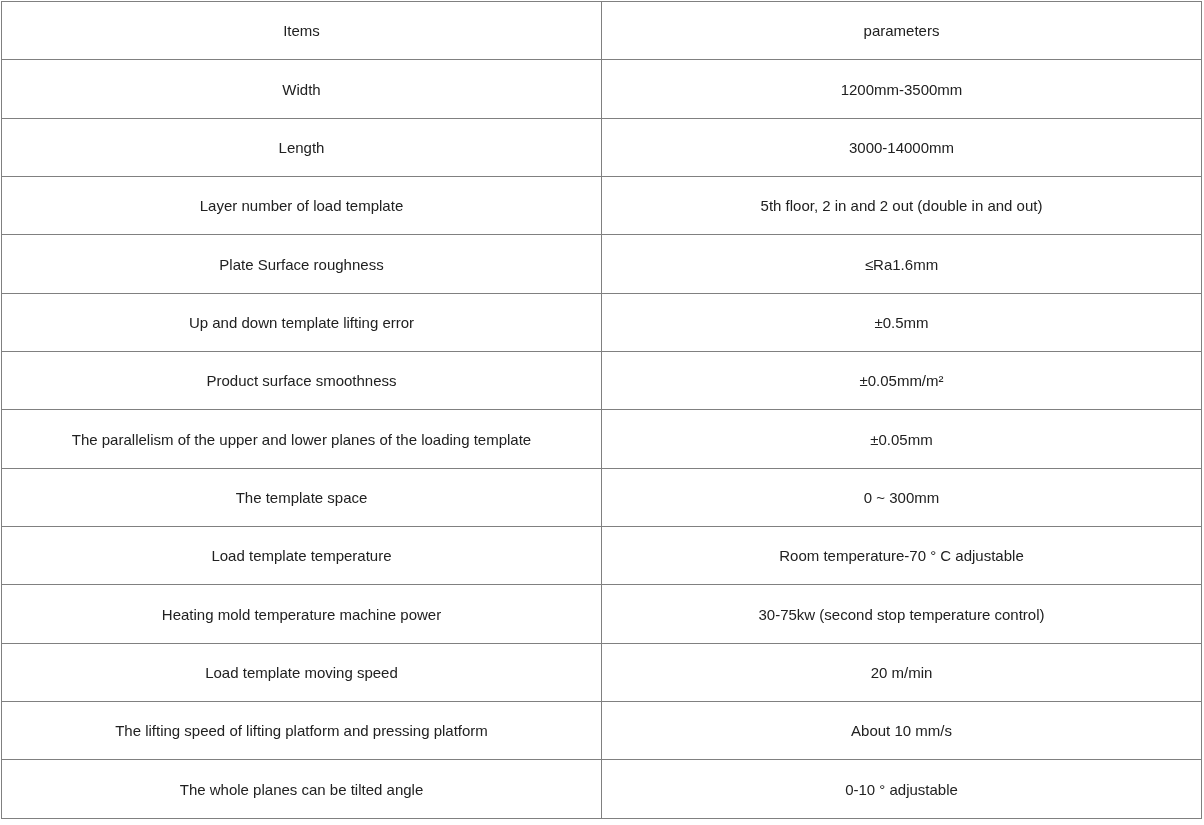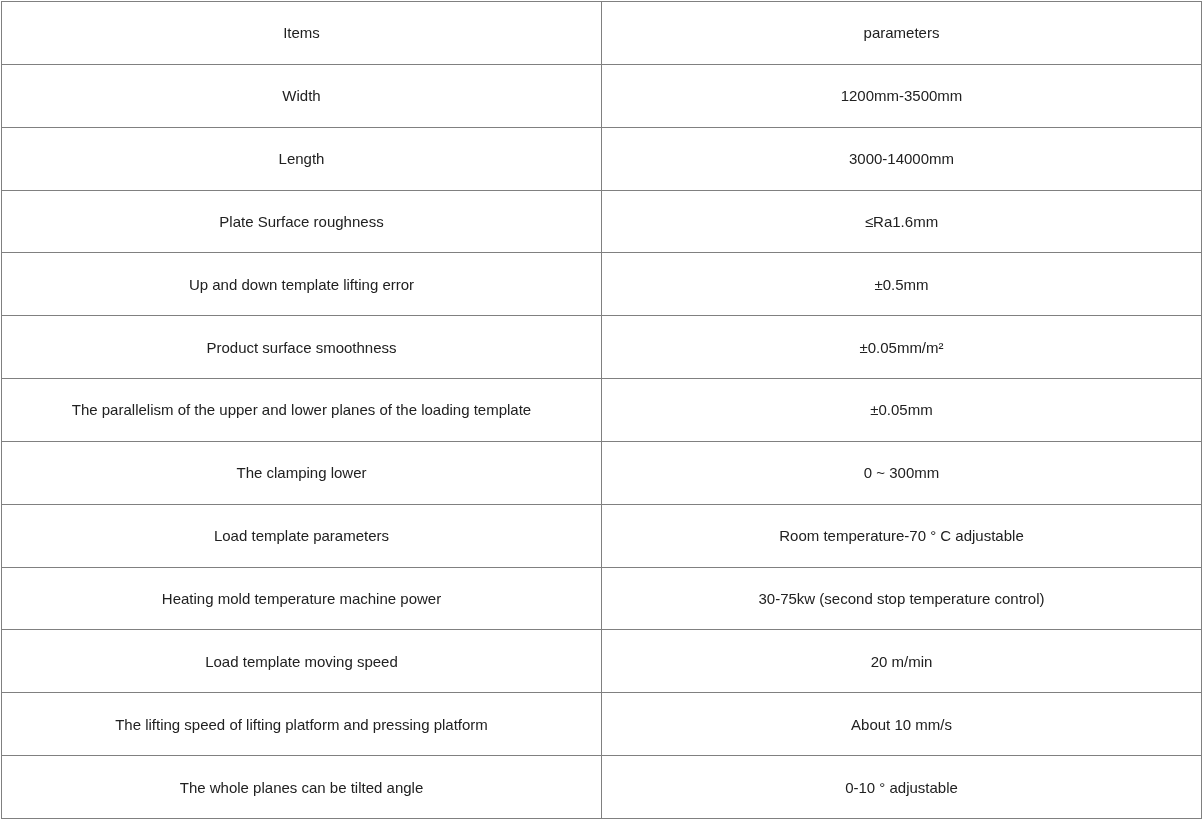--- a/index.html
+++ b/index.html
@@ -45,41 +45,45 @@
     </tr>
     <tr>
       <td>Width</td>
       <td>1200mm-3500mm</td>
     </tr>
     <tr>
       <td>Length</td>
       <td>3000-14000mm</td>
     </tr>
     <tr>
+      <td>Layer number of load template</td>
+      <td>5th floor, 2 in and 2 out (double in and out)</td>
+    </tr>
+    <tr>
       <td>Plate Surface roughness</td>
       <td>≤Ra1.6mm</td>
     </tr>
     <tr>
       <td>Up and down template lifting error</td>
       <td>±0.5mm</td>
     </tr>
     <tr>
       <td>Product surface smoothness</td>
       <td>±0.05mm/m²</td>
     </tr>
     <tr>
       <td>The parallelism of the upper and lower planes of the loading template</td>
       <td>±0.05mm</td>
     </tr>
     <tr>
-      <td>The clamping lower</td>
+      <td>The template space</td>
       <td>0 ~ 300mm</td>
     </tr>
     <tr>
-      <td>Load template parameters</td>
+      <td>Load template temperature</td>
       <td>Room temperature-70 ° C adjustable</td>
     </tr>
     <tr>
       <td>Heating mold temperature machine power</td>
       <td>30-75kw (second stop temperature control)</td>
     </tr>
     <tr>
       <td>Load template moving speed</td>
       <td>20 m/min</td>
     </tr>

